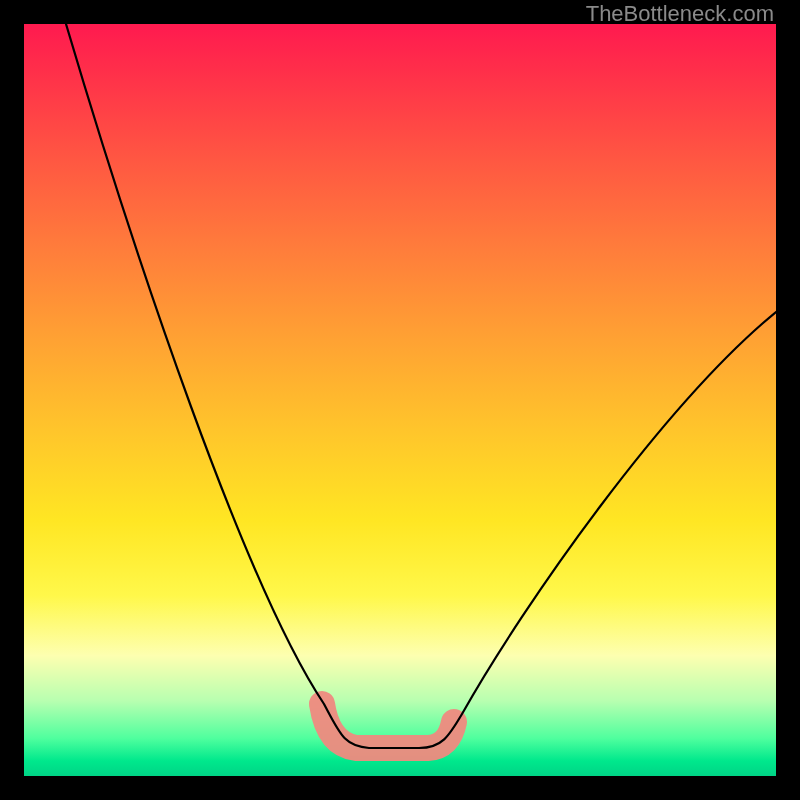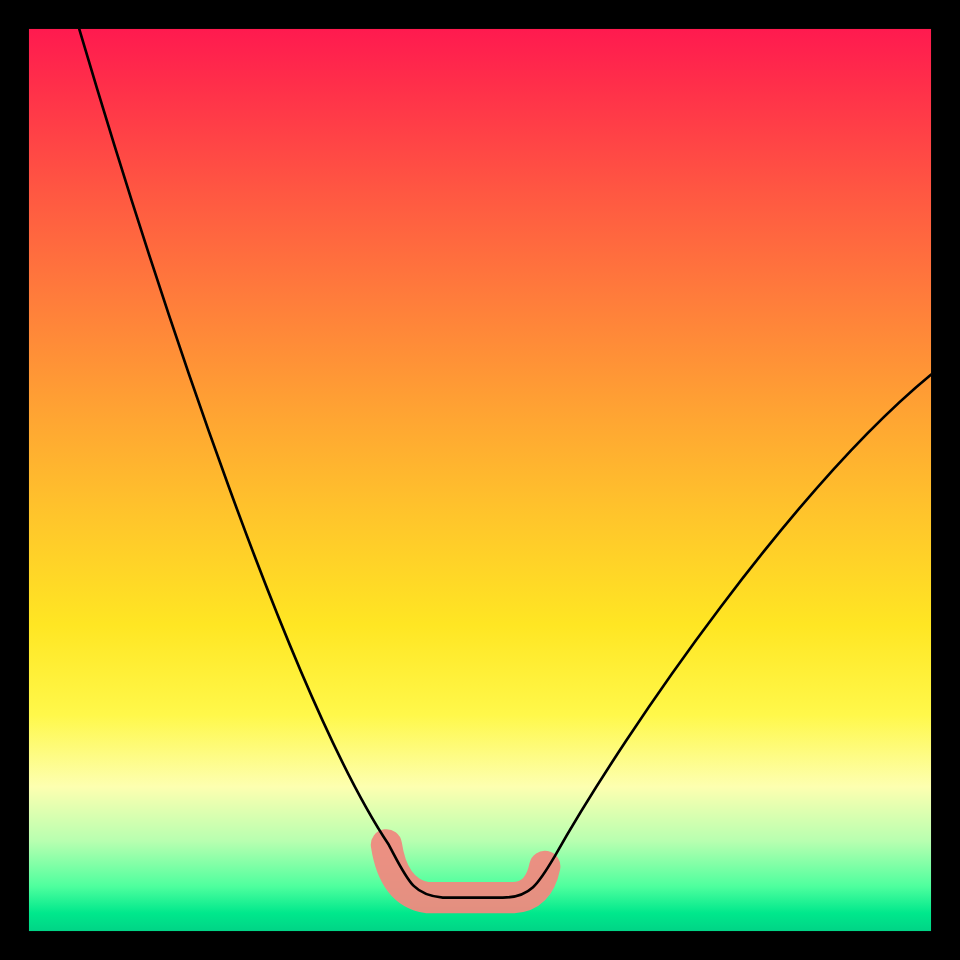--- a/index.html
+++ b/index.html
@@ -87,13 +87,14 @@
                Q 425 723 430 698"></path>
 
       <path class="curve" d="M 42 0
                C 110 230, 220 560, 300 680
                C 316 710, 320 722, 345 724
                L 395 724
                C 418 724, 425 712, 438 690
                C 500 580, 640 380, 752 288"></path>
     </svg>
   </div>
+  <div class="watermark">TheBottleneck.com</div>
 </div>
 
 </body></html>

